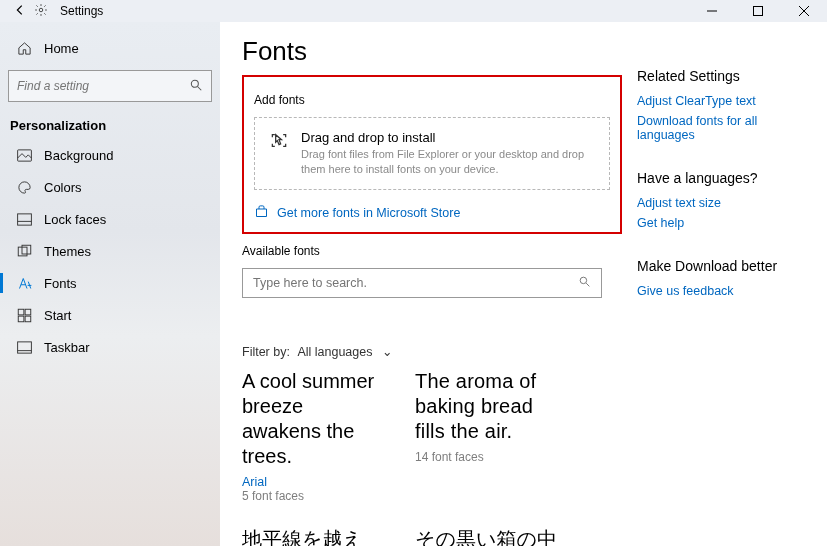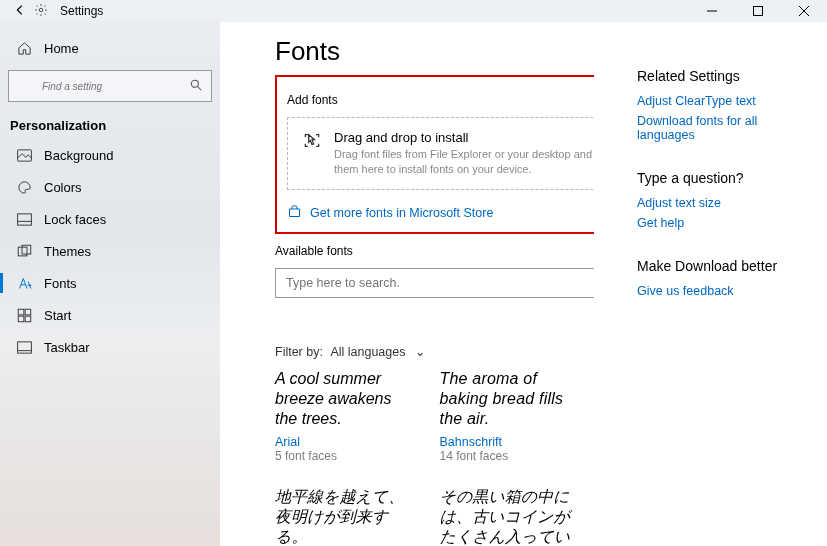--- a/index.html
+++ b/index.html
@@ -9,30 +9,30 @@
   
   .titlebar { height: 22px; display: flex; align-items: center; padding-left: 8px; background: #eceff4; }
   .titlebar .back { width: 24px; text-align: center; font-size: 14px; cursor: default; }
   .titlebar .tb-icon { width: 20px; margin-left: 2px; }
   .titlebar .tb-title { margin-left: 6px; font-size: 12px; }
   .titlebar .spacer { flex: 1; }
   .win-btn { width: 46px; height: 30px; display: flex; align-items: center; justify-content: center; }
   .win-btn svg { width: 10px; height: 10px; }
 
   
-  .cols { flex: 1; display: flex; min-height: 0; gap: 33px; }
+  .cols { flex: 1; display: flex; min-height: 0; }
 
   
   .sidebar { width: 220px; background: linear-gradient(180deg,#e9edf2 0%,#e3e6eb 40%,#eceef0 60%, #e6dfdc 100%); padding: 10px 8px 0 8px; display: flex; flex-direction: column; }
   .sb-item { height: 32px; display: flex; align-items: center; gap: 12px; padding: 0 8px; font-size: 13px; }
   .sb-item.selected { position: relative; }
   .sb-item.selected::before { content:""; position:absolute; left:-8px; top:6px; bottom:6px; width:3px; background:#0078d4; }
   .sb-item .icon { width: 16px; display:flex; justify-content:center; }
   .searchbox { margin: 6px 0 10px 0; height: 32px; border: 1px solid #999; background: #f3f5f8; display:flex; align-items:center; padding: 0 8px; }
-  .searchbox input { flex:1; border:none; background:transparent; outline:none; font-size:10px; font-style: italic; color:#15803d;margin-left:25px; }
+  .searchbox input { flex:1; border:none; background:transparent; outline:none; font-size:12px; font-style: italic; color:#15803d; }
   .searchbox .icon { color:#555; }
   .sb-heading { font-weight:600; font-size:13px; margin: 6px 0 6px 2px; }
 
   
   .main { flex:1; background:#fff; padding: 14px 18px 0 22px; position:relative; overflow:hidden; }
   h1 { font-weight:300; font-size:26px; margin-bottom: 8px; }
   h2 { font-weight:400; font-size:12px; margin: 10px 0 10px 0; }
 
   .highlight { border: 2px solid #d40000; padding: 6px 10px 10px 10px; width: 380px; margin-bottom: 8px; }
 
@@ -46,21 +46,21 @@
   .store-link .icon { color:#0067c0; }
 
   .font-search { width: 360px; height: 30px; border:1px solid #999; display:flex; align-items:center; padding:0 10px; margin: 6px 0 12px 0; }
   .font-search input { flex:1; border:none; outline:none; font-size:12.5px; color:#666; }
   .font-search .icon { color:#777; }
 
   .filter { font-size:12.5px; color:#333; margin-bottom: 10px; margin-top: 46px; }
 
   .font-row { display:flex; gap: 28px; }
   .font-sample { width: 145px; }
-  .font-sample .sample { font-size: 16px; line-height: 1.25; margin-bottom: 6px; display:block;font-style:italic; }
+  .font-sample .sample { font-size: 20px; line-height: 1.25; margin-bottom: 6px; display:block; }
   .font-sample .fname { color:#0067c0; font-size:12.5px; display:block; }
   .font-sample .faces { color:#7e7e7e; font-size:12px; display:block; }
   .fs-arial .sample { font-family: Arial, sans-serif; }
   .fs-bahn .sample { font-family: "Bahnschrift","Segoe UI",sans-serif; letter-spacing:.2px; }
   .fs-jp1 .sample, .fs-jp2 .sample { font-family: "Yu Gothic","Meiryo",sans-serif; }
 
   
   .rail { width: 200px; padding: 46px 16px 0 10px; }
   .rail h3 { font-weight:400; font-size: 14px; margin-bottom: 10px; }
   .rail .sec { margin-bottom: 28px; }
@@ -238,21 +238,20 @@
     </div>
 
     <div class="font-row">
       <div class="font-sample fs-arial">
         <span class="sample">A cool summer breeze awakens the trees.</span>
         <span class="fname">Arial</span>
         <span class="faces">5 font faces</span>
       </div>
       <div class="font-sample fs-bahn">
         <span class="sample">The aroma of baking bread fills the air.</span>
-        <span class="fname">Bahnschrift</span>
         <span class="faces">14 font faces</span>
       </div>
     </div>
 
     <div class="font-row" style="margin-top:24px">
       <div class="font-sample fs-jp1">
         <span class="sample">地平線を越えて、夜明けが到来する。</span>
       </div>
       <div class="font-sample fs-jp2">
         <span class="sample">その黒い箱の中には、古いコインがたくさん入っていま…</span>
@@ -260,21 +259,21 @@
     </div>
   </div>
 
   <div class="rail">
     <div class="sec">
       <h3>Related Settings</h3>
       <a>Adjust ClearType text</a>
       <a>Download fonts for all languages</a>
     </div>
     <div class="sec">
-      <h3>Type a question?</h3>
+      <h3>Have a languages?</h3>
       <a>Adjust text size</a>
       <a>Get help</a>
     </div>
     <div class="sec">
       <h3>Make Download better</h3>
       <a>Give us feedback</a>
     </div>
   </div>
 </div>
 

